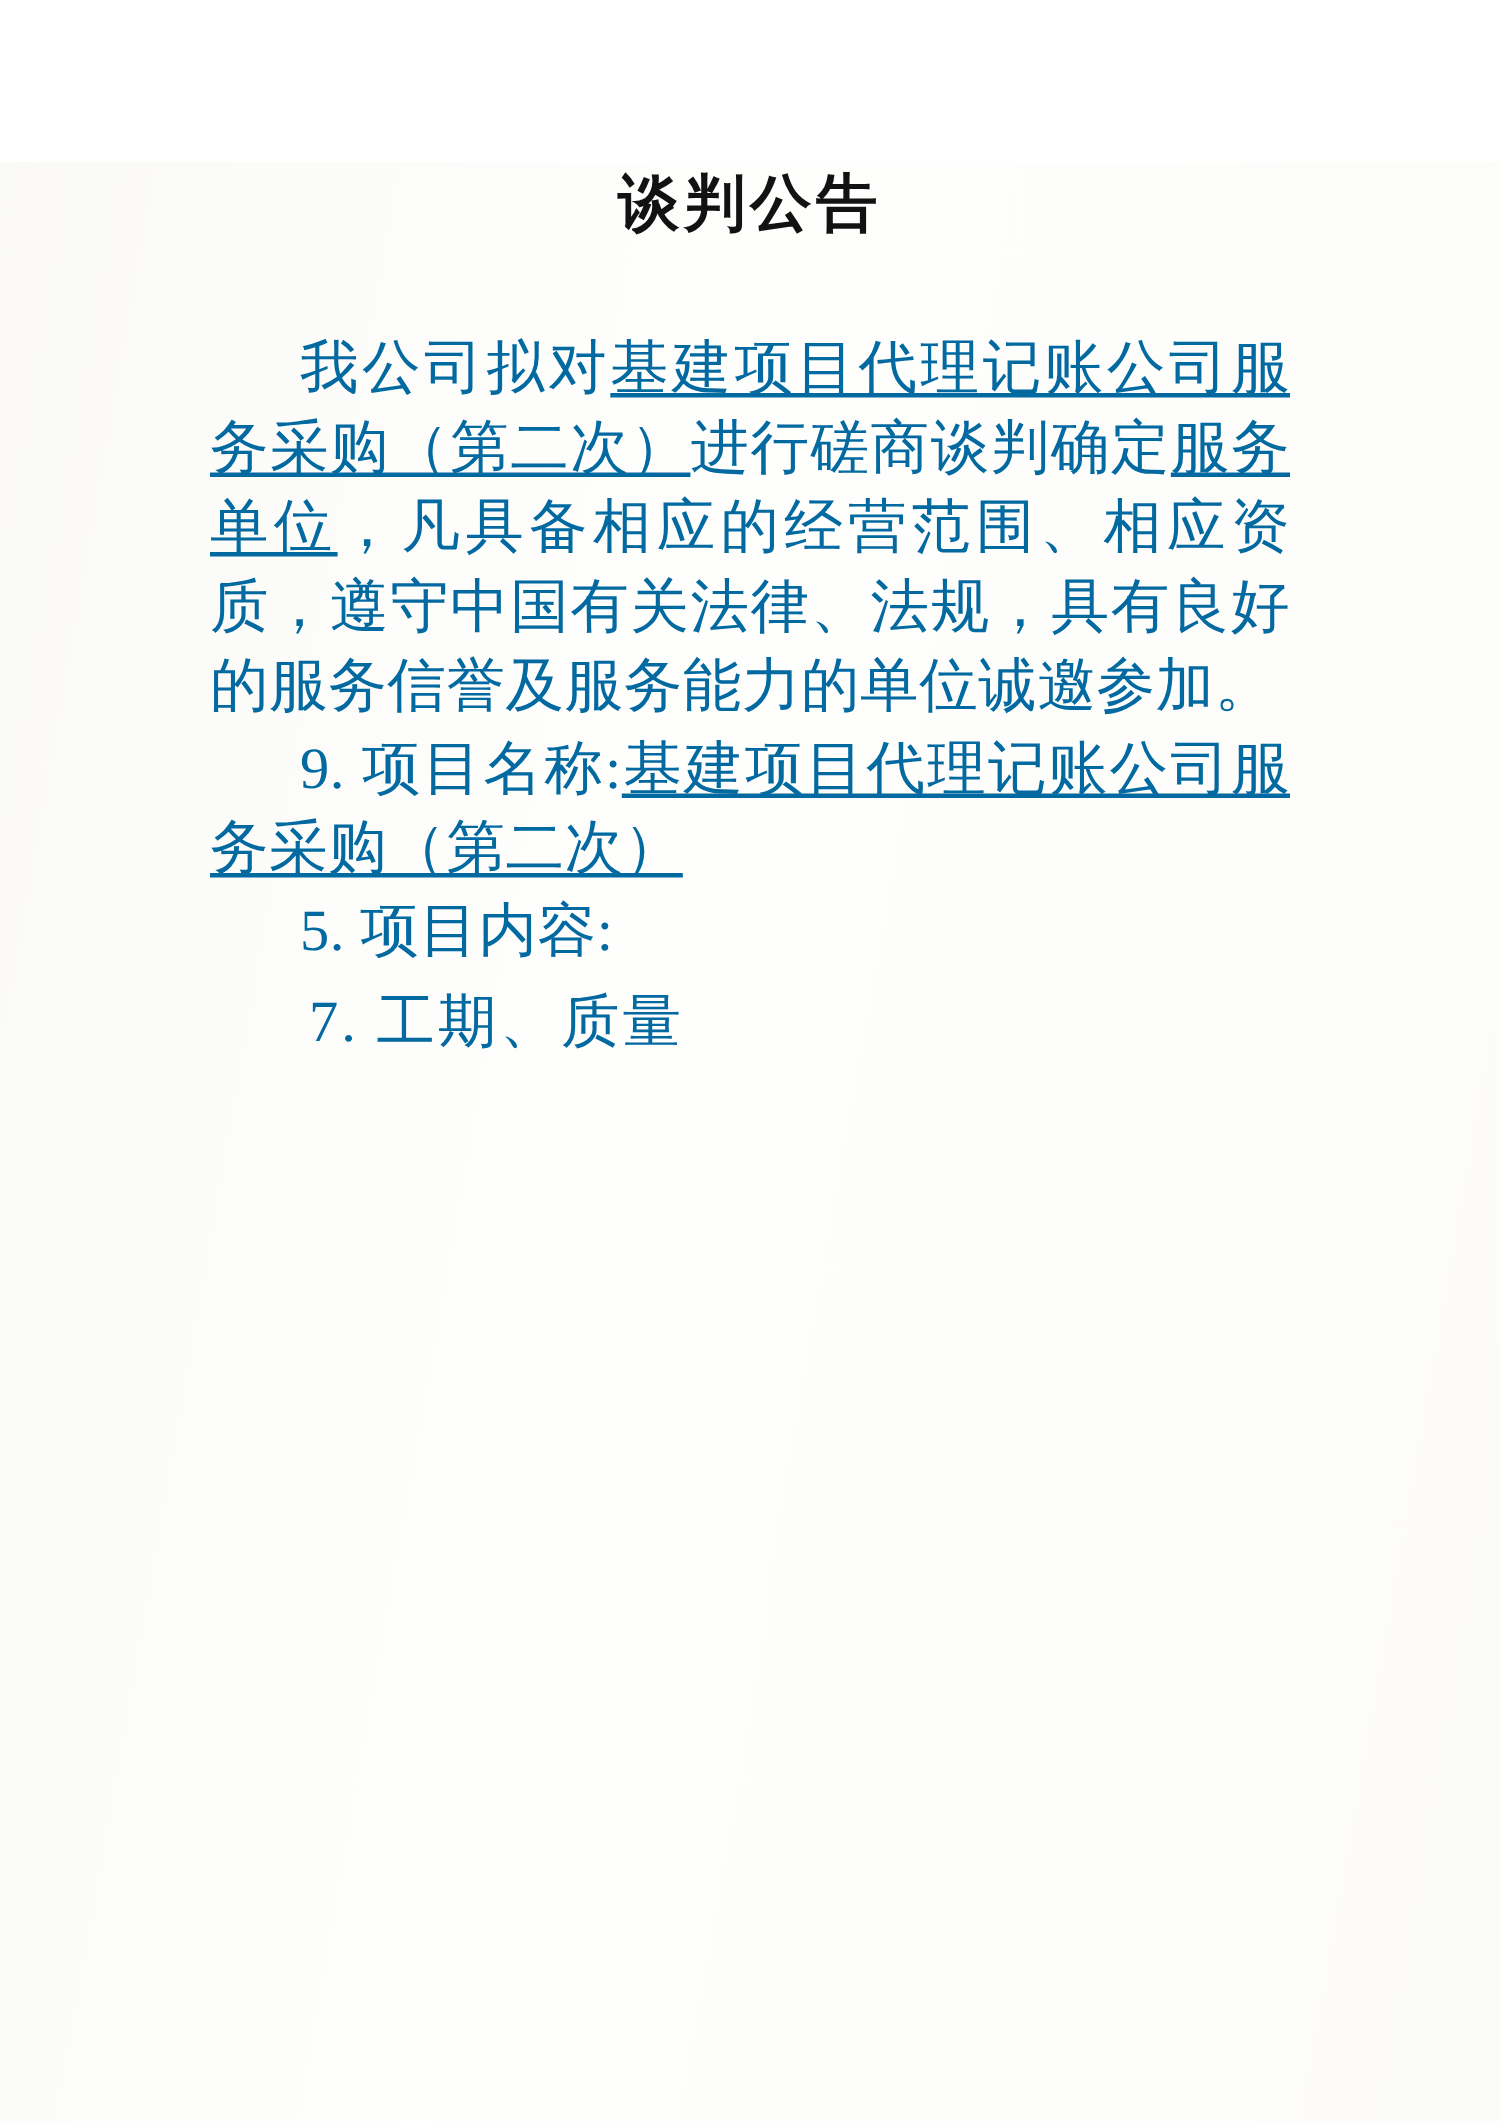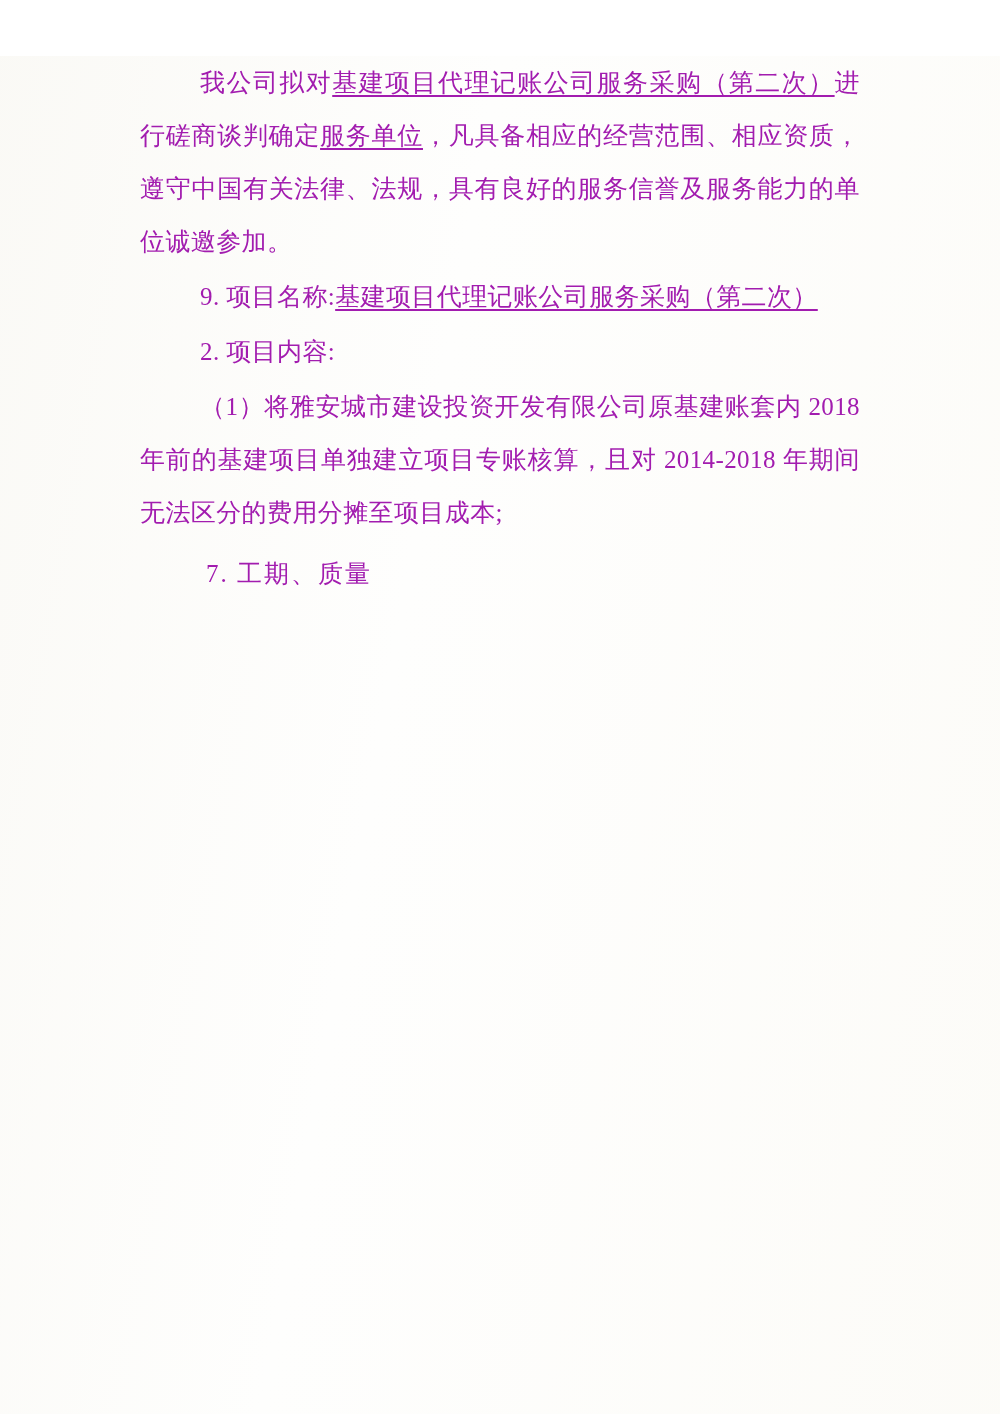--- a/index.html
+++ b/index.html
@@ -41,26 +41,26 @@
     text-align: center;
     font-size: 41px;
     font-weight: bold;
     letter-spacing: 3px;
     margin-top: 108px;
     margin-bottom: 0;
     font-family: "Liberation Serif", "DejaVu Serif", serif;
     color: #121212;
   }
   .para {
-    font-size: 25px;
+    font-size: 39px;
     line-height: 53px;
     text-align: justify;
     text-justify: inter-ideograph;
     margin: 0;
-    color: #a21caf;
+    color: #0369a1;
     letter-spacing: 0.4px;
   }
   .indent2 {
     text-indent: 60px;
   }
   .first-para {
     margin-top: 56px;
   }
   .u {
     text-decoration: underline;
@@ -77,36 +77,34 @@
     text-indent: 66px;
     letter-spacing: 2px;
   }
 </style>
 </head>
 <body>
 
 <div class="page">
   <div class="doc-body">
 
+    <h1 class="doc-title">谈判公告</h1>
 
     <p class="para indent2 first-para">
       <span>我公司拟对</span><span class="u">基建项目代理记账公司服务采购（第二次）</span><span>进行磋商谈判确定</span><span class="u">服务单位</span><span>，凡具备相应的经营范围、相应资质，遵守中国有关法律、法规，具有良好的服务信誉及服务能力的单位诚邀参加。</span>
     </p>
 
     <p class="para sec-label item">
       <span>9. 项目名称:</span><span class="u">基建项目代理记账公司服务采购（第二次）</span>
     </p>
 
     <p class="para sec-label item">
-      <span>2. 项目内容:</span>
+      <span>5. 项目内容:</span>
     </p>
 
-    <p class="para indent2 item">
-      <span>（1）将雅安城市建设投资开发有限公司原基建账套内 2018 年前的基建项目单独建立项目专账核算，且对 2014-2018 年期间无法区分的费用分摊至项目成本;</span>
-    </p>
 
 
 
 
     <p class="para tail-item">
       <span>7. 工期、质量</span>
     </p>
 
   </div>
 </div>

